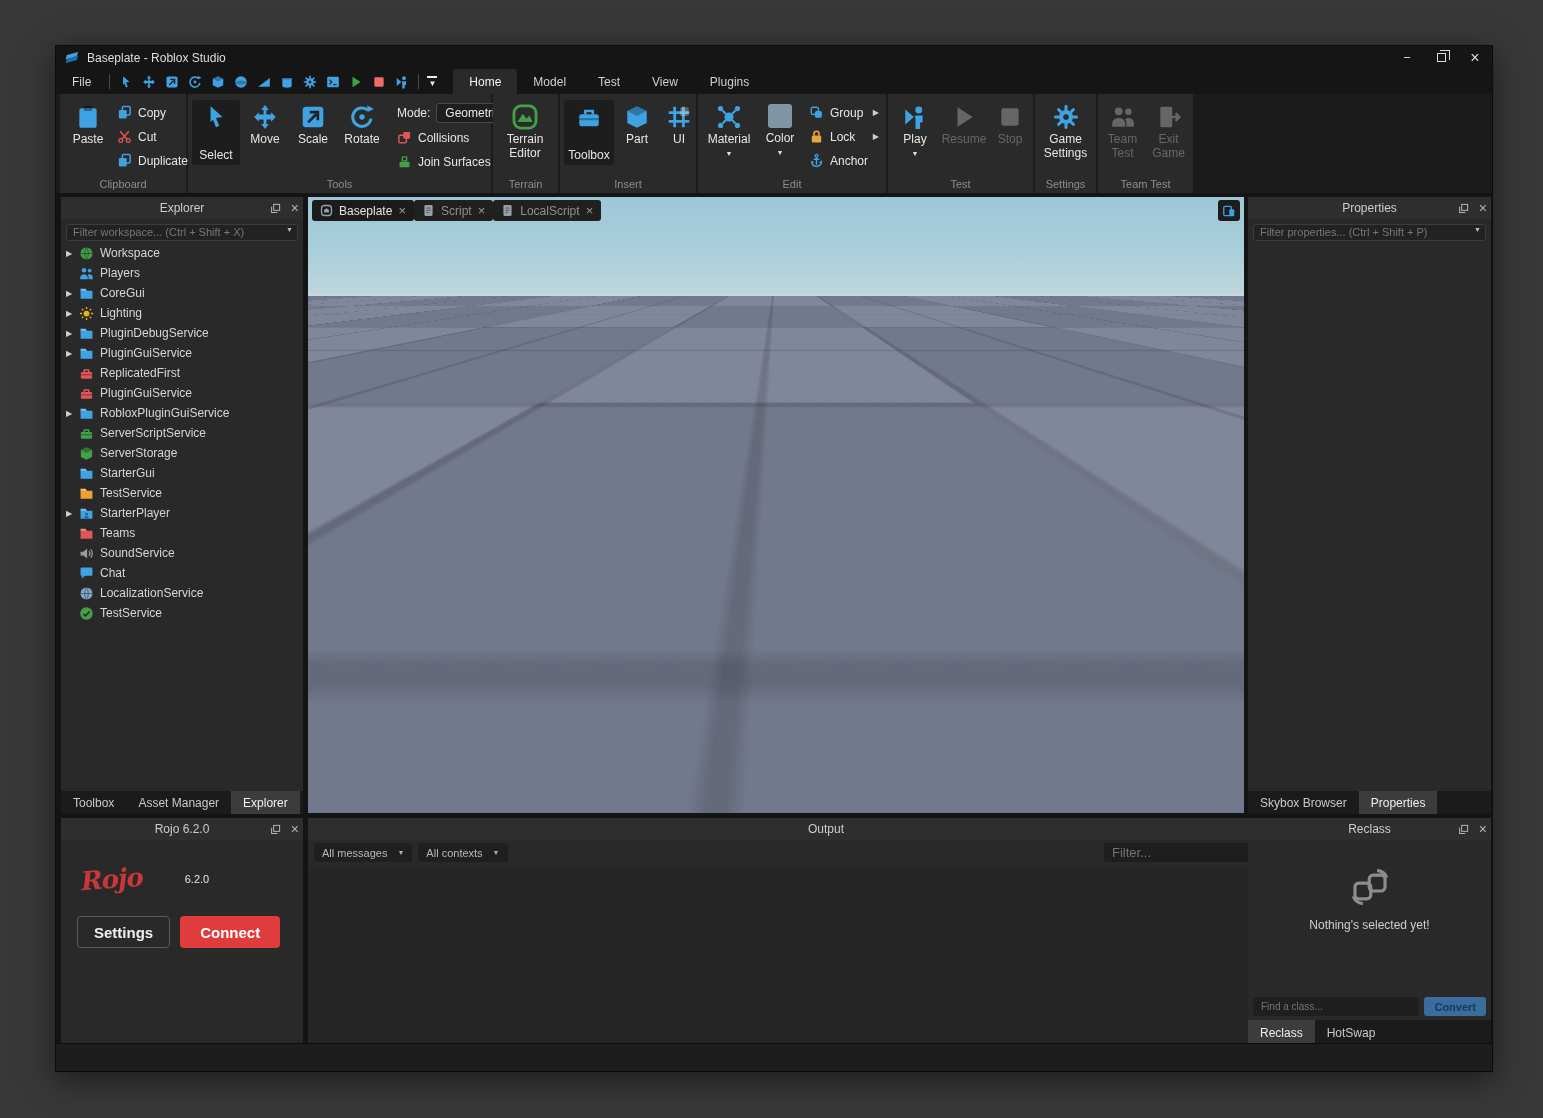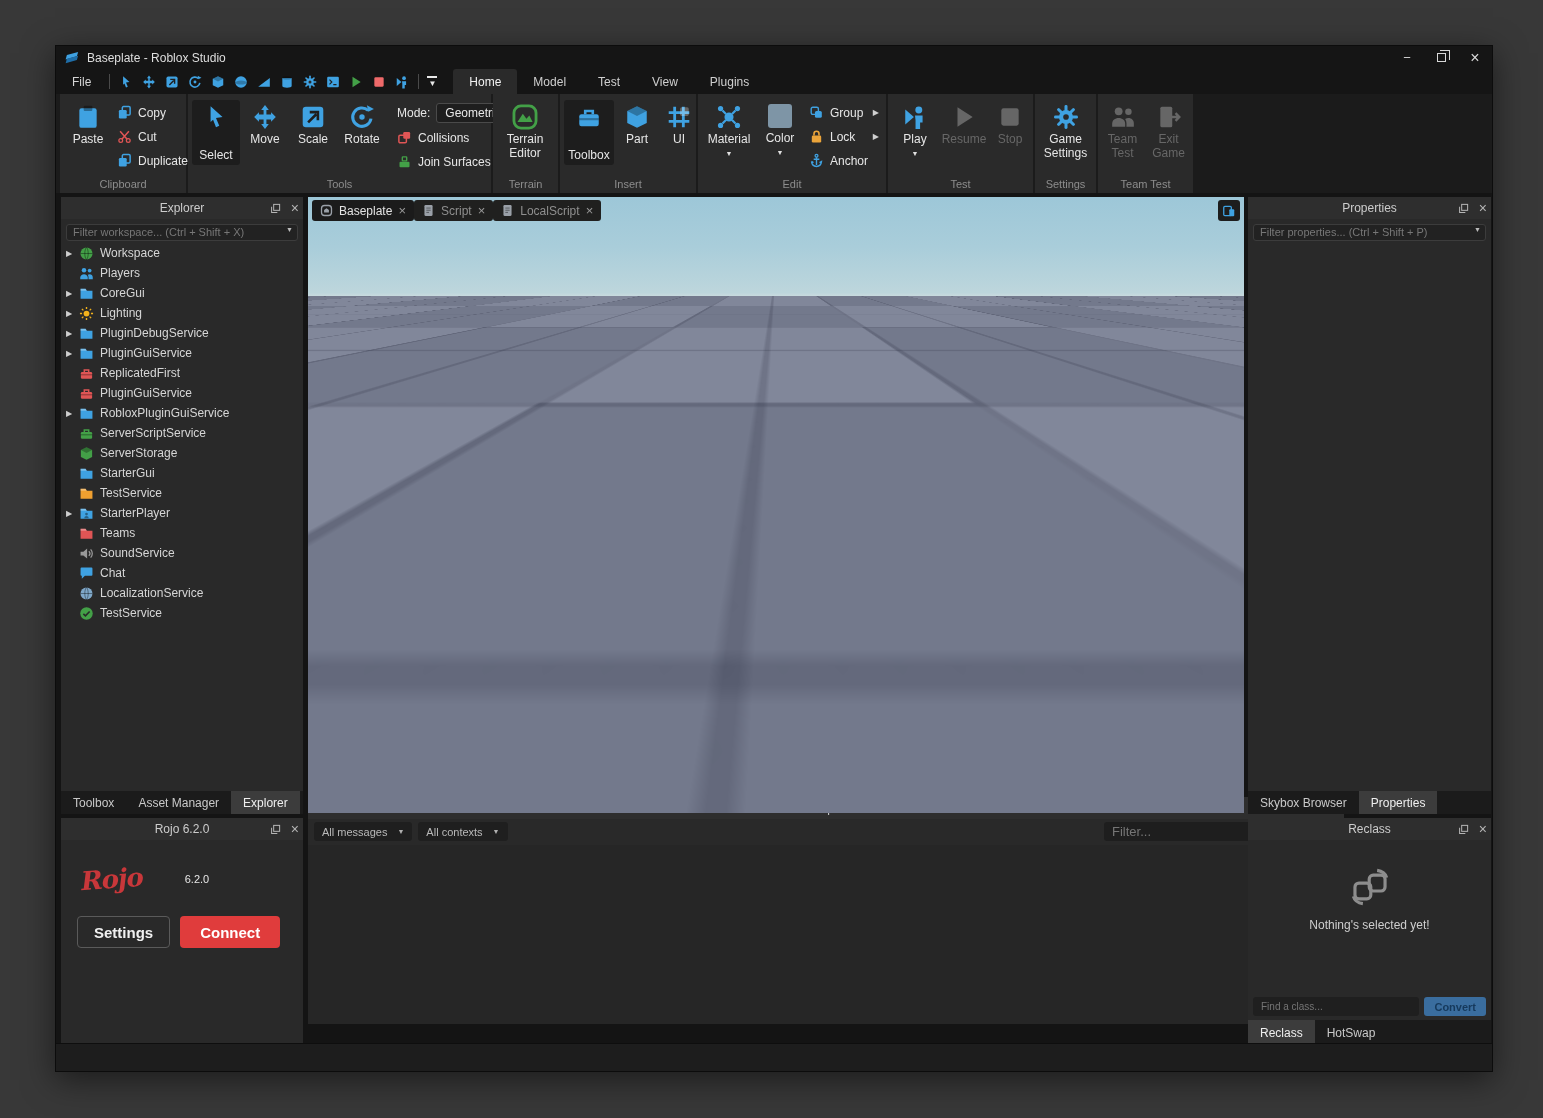--- a/index.html
+++ b/index.html
@@ -918,21 +918,21 @@
             <span class="vp-close">×</span>
           </div>
         </div>
       <div class="device-chip">
         <svg>
             <use href="#sym-devices"></use>
           </svg>
       </div>
     </div>
 
-    <div class="panel" style="left:252px;top:604px;width:1036px;height:227px">
+    <div class="panel" style="left:252px;top:625px;width:1036px;height:227px">
       <div class="phead">
         <span>Output</span>
         <span class="picons">
           <svg>
               <use href="#sym-float"></use>
             </svg>
           <span class="x">×</span>
         </span>
       </div>
       <div class="out-controls">

